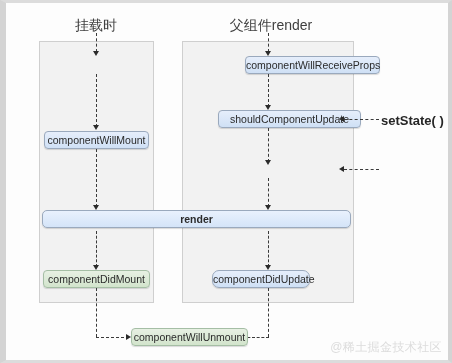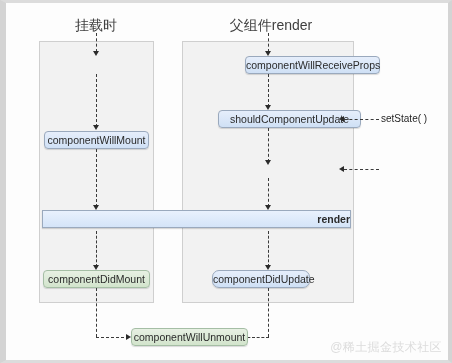--- a/index.html
+++ b/index.html
@@ -58,23 +58,22 @@
     border: 1px solid #9aa9bd;
     background: linear-gradient(to bottom, #e6eefb 0%, #cfe0f5 100%);
     box-shadow: 0 1px 1px rgba(0,0,0,0.14);
   }
   .node.green {
     border: 1px solid #a5bea5;
     background: linear-gradient(to bottom, #e7f0e3 0%, #d2e4cc 100%);
   }
   .node.wide {
     font-weight: bold;
-    border-radius: 0;
+    border-radius: 5px;
     background: linear-gradient(to bottom, #e9f1fd 0%, #d4e4f8 100%);
-    text-align: right;
   }
 
   
   .vline {
     position: absolute;
     width: 0;
     border-left: 1.6px dashed #3a3a3a;
   }
   .hline {
     position: absolute;
@@ -100,23 +99,24 @@
     position: absolute;
     width: 0; height: 0;
     border-top: 3.2px solid transparent;
     border-bottom: 3.2px solid transparent;
     border-left: 5px solid #2b2b2b;
   }
 
   
   .anno {
     position: absolute;
-    font-size: 10px;
+    font-size: 13px;
     color: #262626;
     white-space: nowrap;
+    font-weight: bold;
   }
 
   
   .watermark {
     position: absolute;
     right: 6px;
     bottom: 4px;
     font-size: 12px;
     color: #dcdcdc;
     white-space: nowrap;

